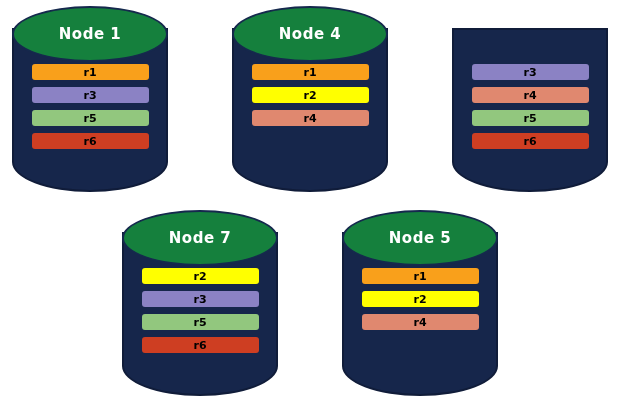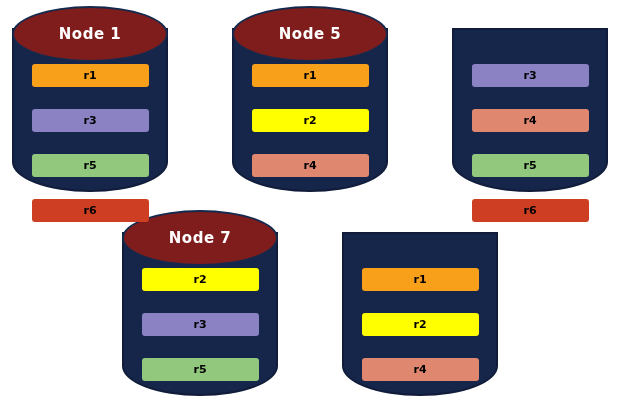--- a/index.html
+++ b/index.html
@@ -34,21 +34,21 @@
     border: 2px solid #101c39;
     border-radius: 0 0 78px 78px / 0 0 30px 30px;
     box-sizing: border-box;
   }
   .cyl-top {
     position: absolute;
     left: 0;
     top: 0;
     width: 156px;
     height: 56px;
-    background: #7f1d1d;
+    background: #15803d;
     border: 2px solid #15294d;
     border-radius: 50%;
     box-sizing: border-box;
     display: flex;
     align-items: center;
     justify-content: center;
   }
   .node-label {
     position: relative;
     color: #ffffff;
@@ -60,22 +60,22 @@
   }
   .rows {
     position: absolute;
     left: 0;
     top: 58px;
     width: 156px;
     z-index: 2;
   }
   .row-bar {
     position: relative;
-    height: 23px;
-    margin: 0 auto 22px auto;
+    height: 16px;
+    margin: 0 auto 7px auto;
     width: 117px;
     border-radius: 3px;
     display: flex;
     align-items: center;
     justify-content: center;
     color: #000000;
     font-size: 11px;
     font-weight: bold;
     box-sizing: border-box;
   }
@@ -100,21 +100,21 @@
       </div>
     </div>
     <div class="node" style="left: 232px; top: 6px;">
       <div class="cyl-body"></div>
       <div class="rows">
         <div class="row-bar" style="background: rgb(249, 160, 27);">r1</div>
         <div class="row-bar" style="background: rgb(255, 255, 0);">r2</div>
         <div class="row-bar" style="background: rgb(224, 136, 111);">r4</div>
       </div>
       <div class="cyl-top">
-        <div class="node-label">Node  5</div>
+        <div class="node-label">Node  4</div>
       </div>
     </div>
     <div class="node" style="left: 452px; top: 6px;">
       <div class="cyl-body"></div>
       <div class="rows">
         <div class="row-bar" style="background: rgb(139, 130, 196);">r3</div>
         <div class="row-bar" style="background: rgb(224, 136, 111);">r4</div>
         <div class="row-bar" style="background: rgb(146, 199, 126);">r5</div>
         <div class="row-bar" style="background: rgb(206, 62, 34);">r6</div>
       </div>
@@ -131,14 +131,17 @@
         <div class="node-label">Node  7</div>
       </div>
     </div>
     <div class="node" style="left: 342px; top: 210px;">
       <div class="cyl-body"></div>
       <div class="rows">
         <div class="row-bar" style="background: rgb(249, 160, 27);">r1</div>
         <div class="row-bar" style="background: rgb(255, 255, 0);">r2</div>
         <div class="row-bar" style="background: rgb(224, 136, 111);">r4</div>
       </div>
+      <div class="cyl-top">
+        <div class="node-label">Node  5</div>
+      </div>
     </div>
   </div>
 
 </body></html>

